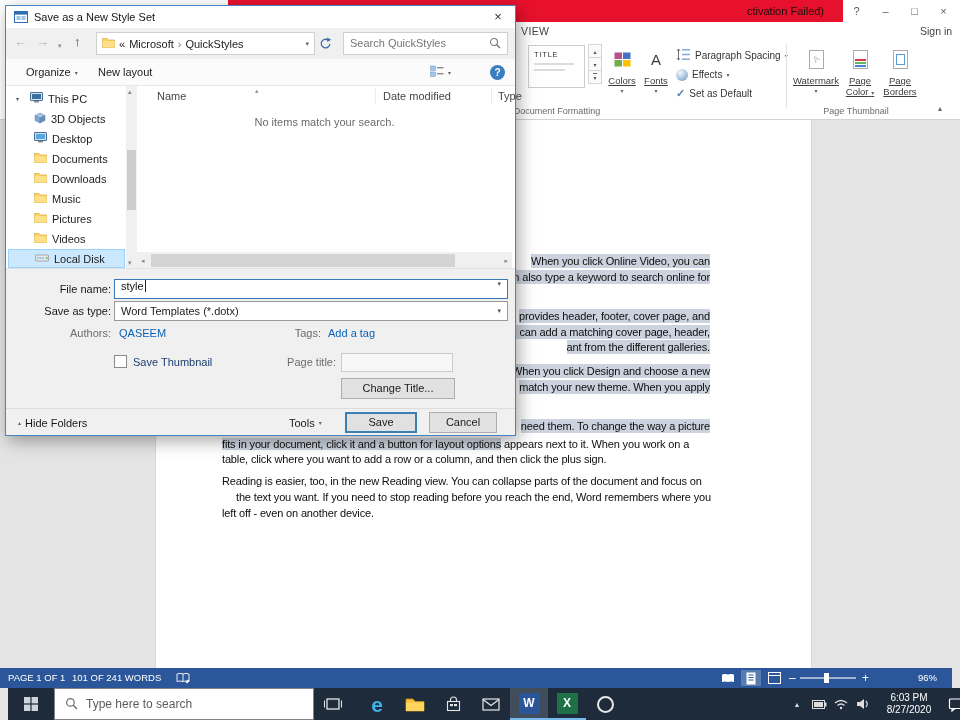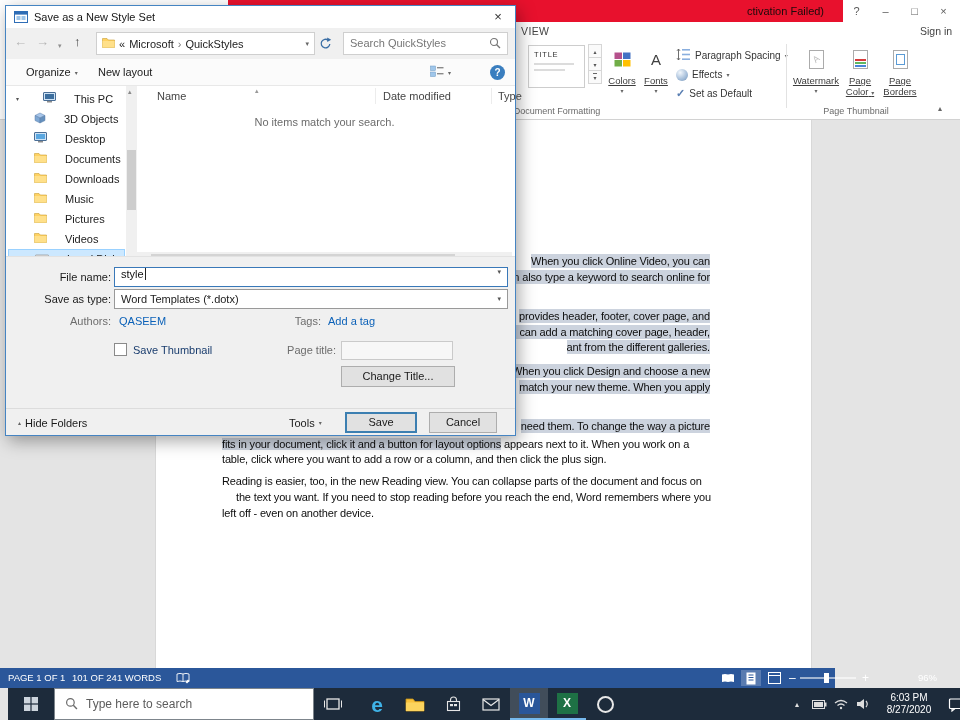--- a/index.html
+++ b/index.html
@@ -38,21 +38,21 @@
 .pc-strip { position:absolute; left:1px; bottom:1px; width:11px; height:2px; }
 .pb-inner { position:absolute; left:2px; top:3px; width:9px; height:11px; border:1.5px solid #5b9bd5; }
 
 
 .docarea { position:absolute; left:0; top:120px; width:960px; height:548px; background:#e4e4e4; }
 .page { position:absolute; left:155px; top:0; width:657px; height:548px; background:#fff; border-left:1px solid #d8d8d8; border-right:1px solid #d8d8d8; }
 .doc-line { position:absolute; white-space:nowrap; font-size:11px; letter-spacing:-0.15px; line-height:14px; color:#0d0d0d; }
 .hl { background:#ccd3de; }
 
 
-.statusbar { position:absolute; left:0; top:668px; width:835px; height:20px; background:#2b579a; color:#fff; font-size:9.5px; }
+.statusbar { position:absolute; left:0; top:668px; width:952px; height:20px; background:#2b579a; color:#fff; font-size:9.5px; }
 .sb-item { position:absolute; top:0; line-height:20px; white-space:nowrap; }
 .sb-ico { position:absolute; display:flex; align-items:center; height:20px; }
 .sb-viewbtn { position:absolute; top:2px; width:20px; height:16px; display:flex; align-items:center; justify-content:center; }
 .sb-active { background:rgba(255,255,255,.22); }
 .zoom-track { position:absolute; left:800px; top:9px; width:56px; height:2px; background:rgba(255,255,255,.55); }
 .zoom-thumb { position:absolute; left:824px; top:5px; width:5px; height:10px; background:#fff; }
 
 
 .taskbar { position:absolute; left:8px; top:688px; width:960px; height:32px; background:#1d2b3b; }
 .tb-btn { position:absolute; top:0; height:32px; display:flex; align-items:center; justify-content:center; }
@@ -70,34 +70,34 @@
 .dlg-close { position:absolute; right:2px; top:0; width:30px; height:22px; text-align:center; line-height:22px; font-size:13px; color:#333; }
 .dlg-nav { position:absolute; left:0; top:22px; width:100%; height:31px; }
 .nav-glyph { position:absolute; top:4px; font-size:13px; line-height:20px; }
 .addressbar { position:absolute; left:90px; top:4px; width:219px; height:23px; background:#fff; border:1px solid #cfcfcf; display:flex; align-items:center; padding:0 5px; gap:4px; font-size:11px; color:#222; }
 .searchbox { position:absolute; left:337px; top:4px; width:165px; height:23px; background:#fff; border:1px solid #cfcfcf; display:flex; padding:4px 6px; }
 .search-ph { flex:1; font-size:11px; color:#767676; }
 .dlg-toolbar { position:absolute; left:0; top:53px; width:100%; height:27px; background:#fbfbfb; border-bottom:1px solid #e8e8e8; font-size:11px; color:#222; }
 .dtb-item { position:absolute; top:0; height:26px; display:flex; align-items:center; gap:4px; }
 .help-circle { width:15px; height:15px; border-radius:50%; background:#3a7ebf; color:#fff; font-size:10px; font-weight:bold; display:flex; align-items:center; justify-content:center; }
 .dlg-content { position:absolute; left:0; top:80px; width:100%; height:183px; background:#fff; }
-.tree-item { position:absolute; left:2px; width:117px; height:19px; display:flex; align-items:center; gap:18px; font-size:11px; color:#1c1c1c; padding-left:8px; }
+.tree-item { position:absolute; left:2px; width:117px; height:19px; display:flex; align-items:center; gap:5px; font-size:11px; color:#1c1c1c; padding-left:8px; }
 .tree-item.child { padding-left:26px; }
 .tree-item.selected { background:#cce8ff; border:1px solid #99d1ff; }
 .tree-exp { font-size:6px; color:#555; width:9px; }
 .vscroll { position:absolute; left:120px; top:0; width:11px; height:183px; background:#f0f0f0; }
 .vthumb { position:absolute; left:1px; top:64px; width:9px; height:60px; background:#cdcdcd; }
 .filelist { position:absolute; left:131px; top:0; width:375px; height:183px; background:#fff; }
 .col-h { position:absolute; top:0; font-size:11px; color:#454545; line-height:20px; }
 .col-sep { position:absolute; top:2px; width:1px; height:16px; background:#ececec; }
 .empty-msg { position:absolute; left:0; top:30px; width:100%; text-align:center; font-size:11px; color:#6b6b6b; }
 .hscroll { position:absolute; left:0; top:166px; width:375px; height:17px; background:#f0f0f0; }
 .hthumb { position:absolute; left:14px; top:2px; width:304px; height:13px; background:#d4d4d4; }
 .scroll-arrow { font-size:7px; color:#8a8a8a; position:absolute; }
-.dlg-form { position:absolute; left:0; top:250px; width:100%; height:139px; background:#f0f0f0; border-top:1px solid #e2e2e2; font-size:11px; }
+.dlg-form { position:absolute; left:0; top:262px; width:100%; height:139px; background:#f0f0f0; border-top:1px solid #e2e2e2; font-size:11px; }
 .form-label { position:absolute; left:0; width:105px; text-align:right; color:#1a1a1a; line-height:20px; }
 .grey { color:#6d6d6d; }
 .fn-input { position:absolute; left:108px; top:10px; width:394px; height:20px; background:#fff; border:1px solid #3978b8; display:flex; padding:0 6px; }
 .caret { display:inline-block; width:1px; height:12px; background:#222; margin-left:1px; }
 .select { position:absolute; left:108px; top:32px; width:394px; height:20px; background:#fff; border:1px solid #999; display:flex; align-items:center; padding:0 6px; color:#222; }
 .sel-chev { margin-left:auto; font-size:7px; color:#555; }
 .link { color:#0b61b8; }
 .checkbox { position:absolute; left:108px; top:86px; width:13px; height:13px; background:#fff; border:1px solid #8a8a8a; }
 .pt-input { position:absolute; left:335px; top:84px; width:112px; height:19px; background:#f7f7f7; border:1px solid #cacaca; }
 .btn { position:absolute; background:#e1e1e1; border:1px solid #adadad; text-align:center; font-size:11px; color:#1a1a1a; }

